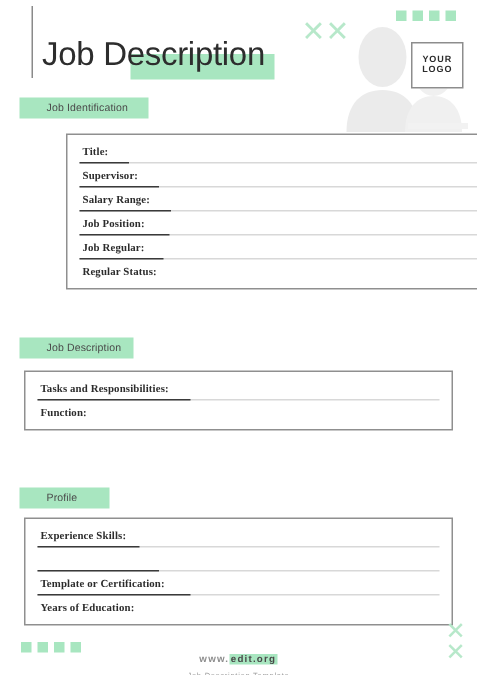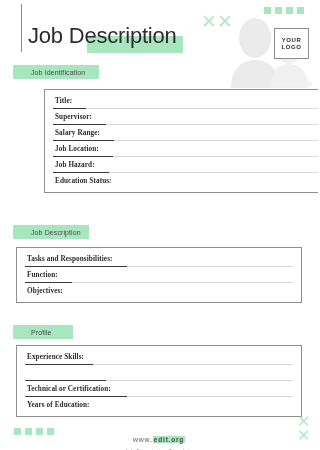--- a/index.html
+++ b/index.html
@@ -281,58 +281,54 @@
     </div>
     <div class="trow">
       <span class="lbl">Supervisor:</span>
       <span class="dark-rule" style="width: 53.0469px;"></span>
     </div>
     <div class="trow">
       <span class="lbl">Salary Range:</span>
       <span class="dark-rule" style="width: 61.0312px;"></span>
     </div>
     <div class="trow">
-      <span class="lbl">Job Location:</span>
+      <span class="lbl">Job Position:</span>
       <span class="dark-rule" style="width: 59.8438px;"></span>
     </div>
     <div class="trow">
-      <span class="lbl">Job Hazard:</span>
+      <span class="lbl">Job Regular:</span>
       <span class="dark-rule" style="width: 55.6406px;"></span>
     </div>
     <div class="trow">
-      <span class="lbl">Education Status:</span>
+      <span class="lbl">Regular Status:</span>
 
     </div>
   </div>
 
   <div class="table-box" id="table-2">
     <div class="trow">
       <span class="lbl">Tasks and Responsibilities:</span>
       <span class="dark-rule" style="width: 101.531px;"></span>
     </div>
     <div class="trow">
       <span class="lbl">Function:</span>
       <span class="dark-rule" style="width: 46.8594px;"></span>
     </div>
-    <div class="trow">
-      <span class="lbl">Objectives:</span>
-
-    </div>
   </div>
 
   <div class="table-box" id="table-3">
     <div class="trow">
       <span class="lbl">Experience Skills:</span>
       <span class="dark-rule" style="width: 67.9688px;"></span>
     </div>
     <div class="trow">
       <span class="dark-rule" style="width: 81px;"></span>
     </div>
     <div class="trow">
-      <span class="lbl">Technical or Certification:</span>
+      <span class="lbl">Template or Certification:</span>
       <span class="dark-rule" style="width: 102.016px;"></span>
     </div>
     <div class="trow">
       <span class="lbl">Years of Education:</span>
 
     </div>
   </div>
 
   <div class="deco-squares" id="squares-bottom">
     <span></span>

